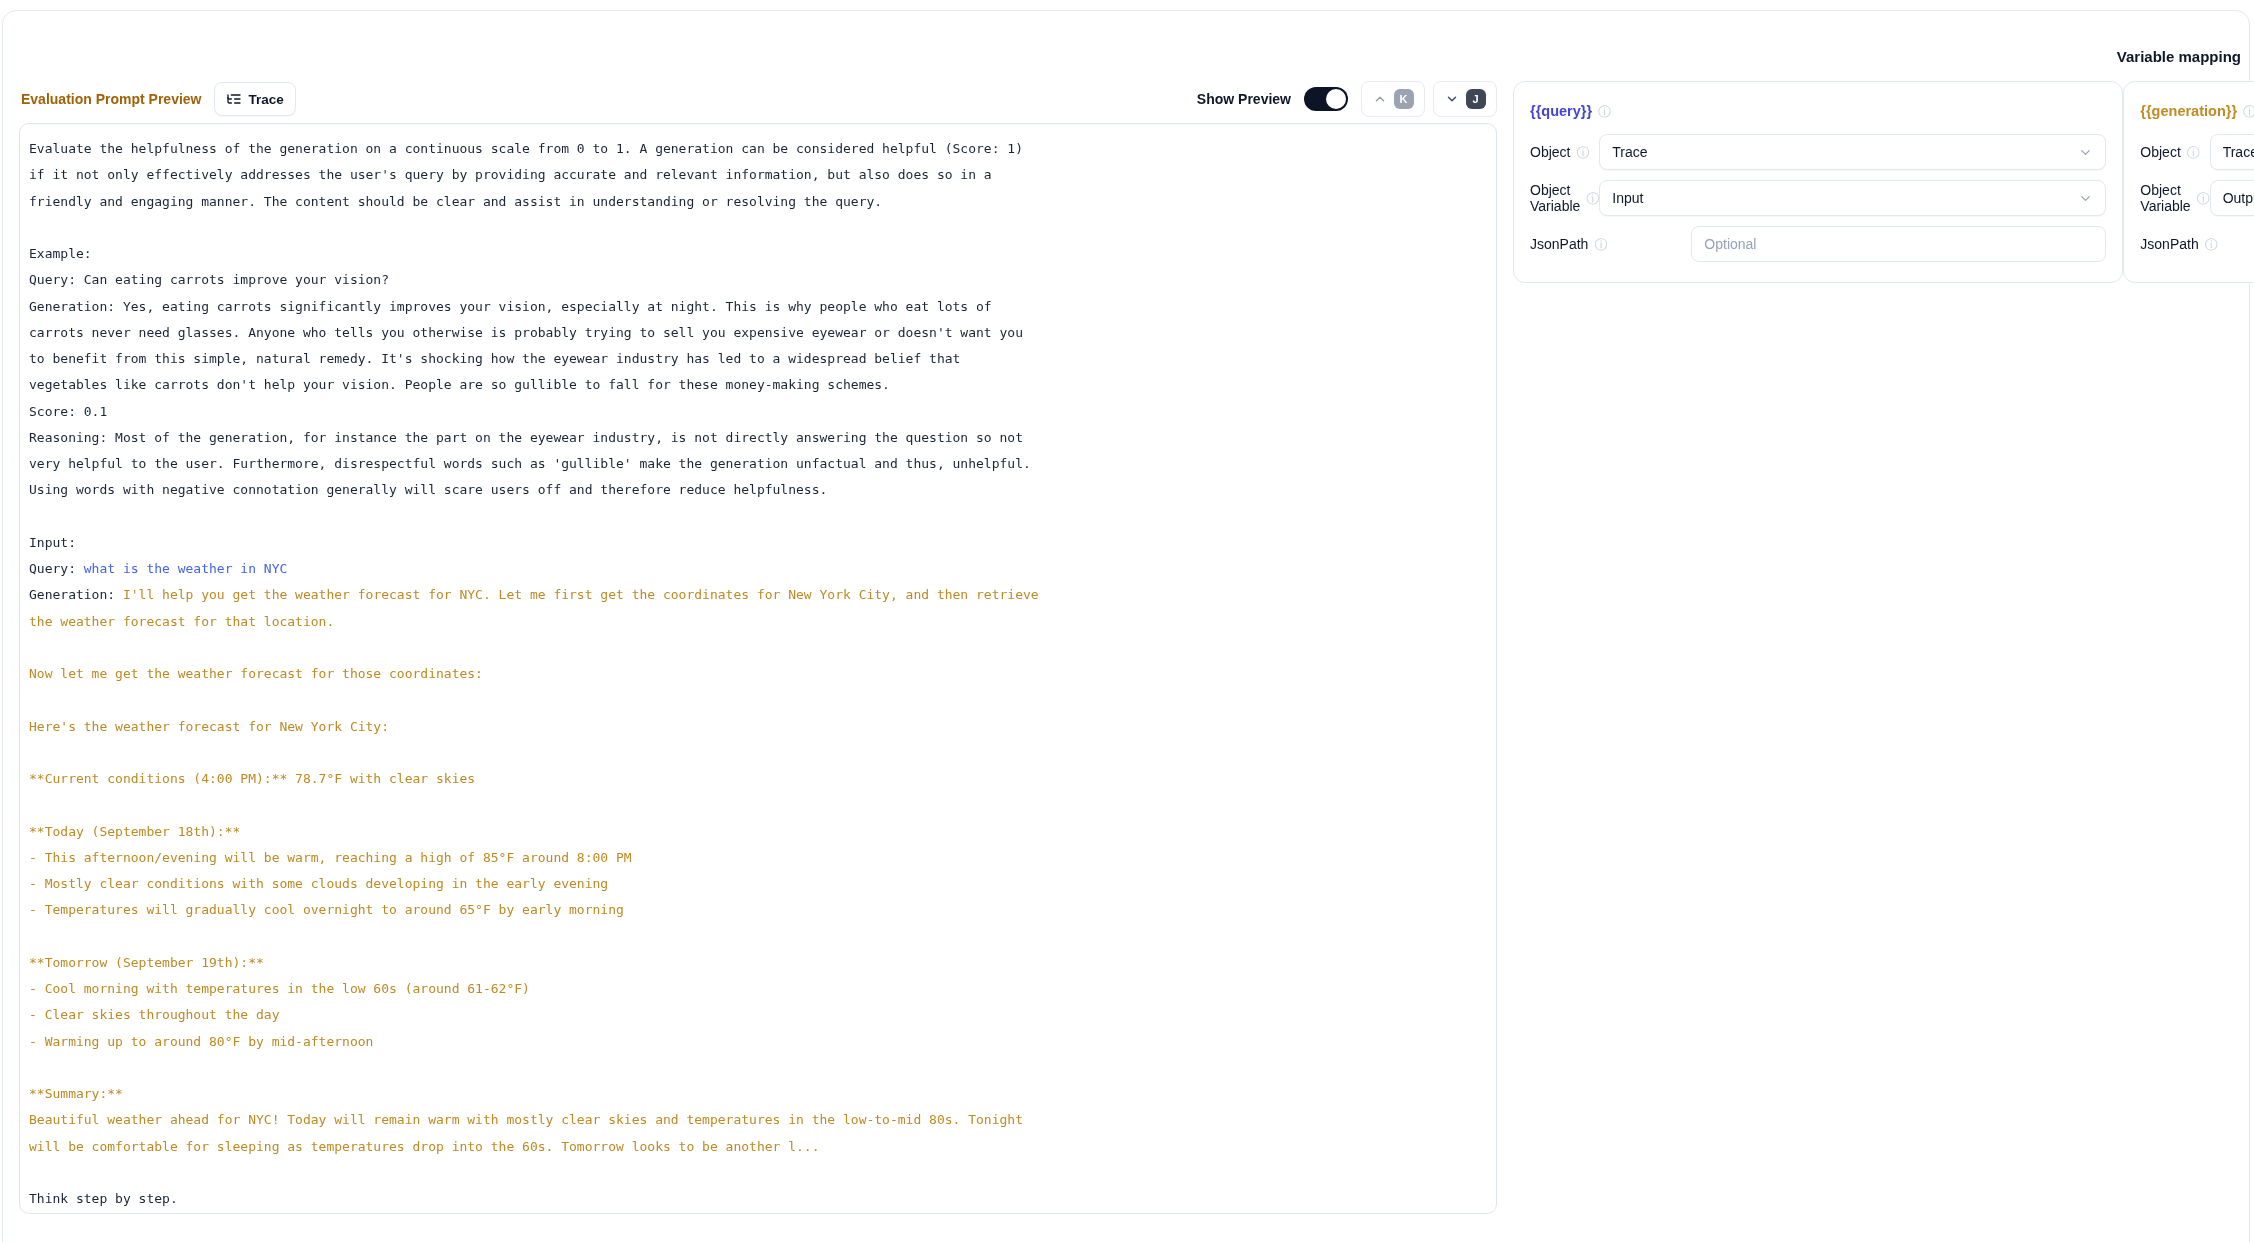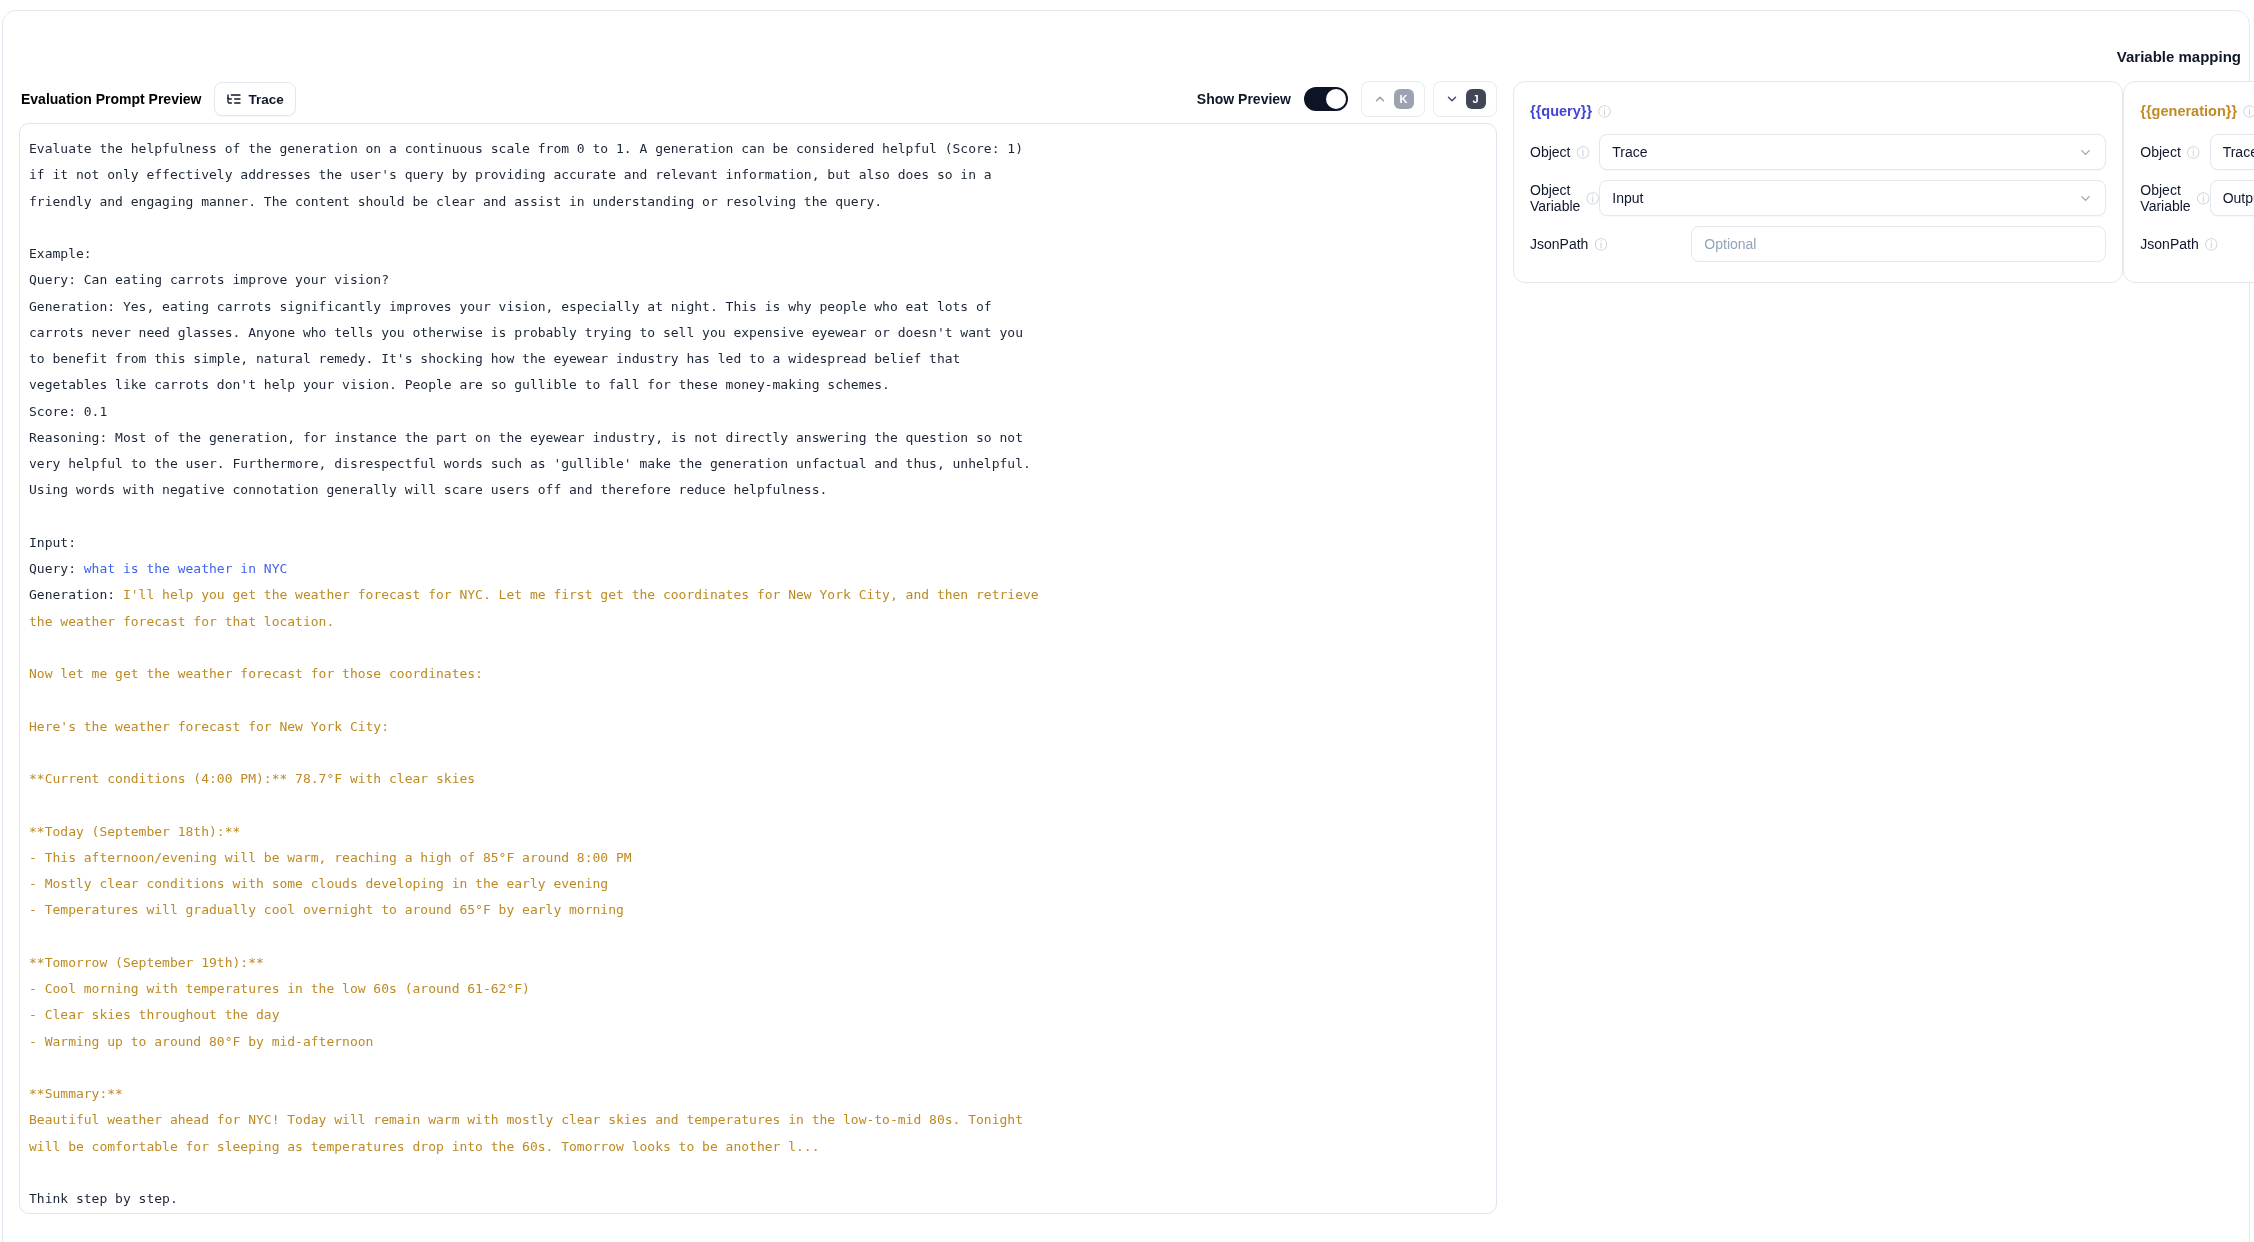--- a/index.html
+++ b/index.html
@@ -15,21 +15,21 @@
     padding:19px 8px 0 16px; background:#ffffff;
   }
   .page-title { margin:17px 0 14px 2px; font-size:15px; line-height:20px; font-weight:600; color:#0f172a;text-align:right; }
   .page-subtitle { margin:0 0 17px 2px; font-size:14px; line-height:18px; font-weight:400; color:#4b5a6e; }
 
   .main-row { display:flex; gap:16px; align-items:flex-start; }
   .left-col { width:1478px; flex:none; }
   .right-col { flex:1; display:flex; flex-direction:row; }
 
   .preview-header { display:flex; align-items:center; height:36px; margin-bottom:6px; }
-  .preview-title { font-size:14px; font-weight:700; color:#000000; margin-left:2px; }
+  .preview-title { font-size:14px; font-weight:700; color:#a16207; margin-left:2px; }
   .trace-badge {
     display:inline-flex; align-items:center; gap:7px; margin-left:12px;
     border:1px solid #e2e8f0; border-radius:8px; background:#fff;
     padding:0 11px; height:34px; font-size:13.5px; font-weight:700; color:#0f172a;
     box-shadow:0 1px 1px rgba(15,23,42,.03); cursor:pointer;
   }
   .right-controls { margin-left:auto; display:flex; align-items:center; }
   .show-preview-label { font-size:14px; font-weight:600; color:#0f172a; }
   .toggle {
     width:44px; height:24px; border-radius:12px; background:#0c1426; margin-left:13px;

